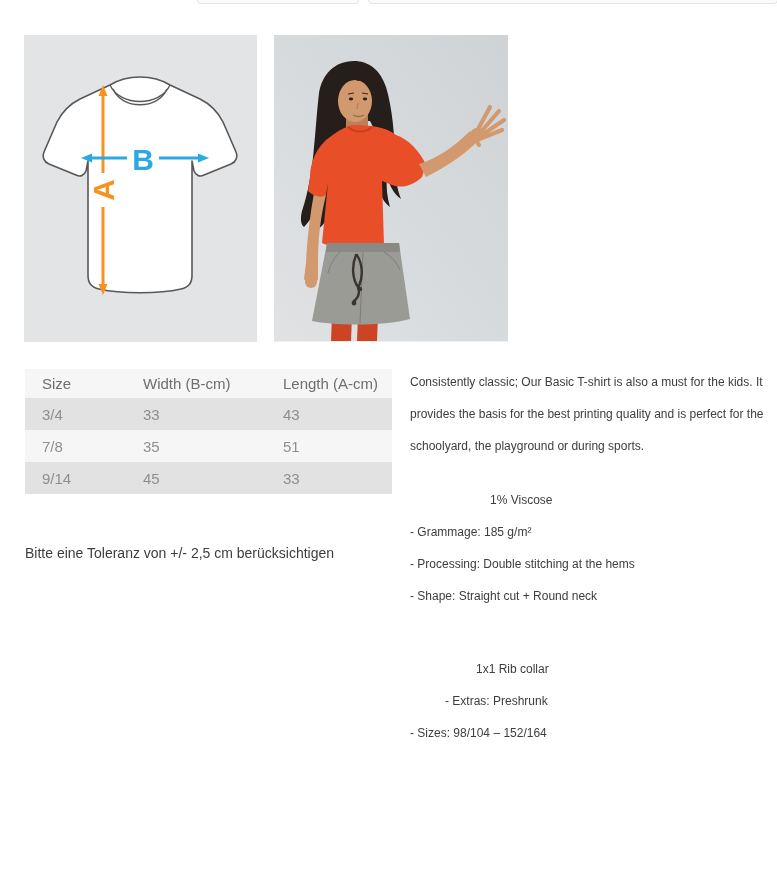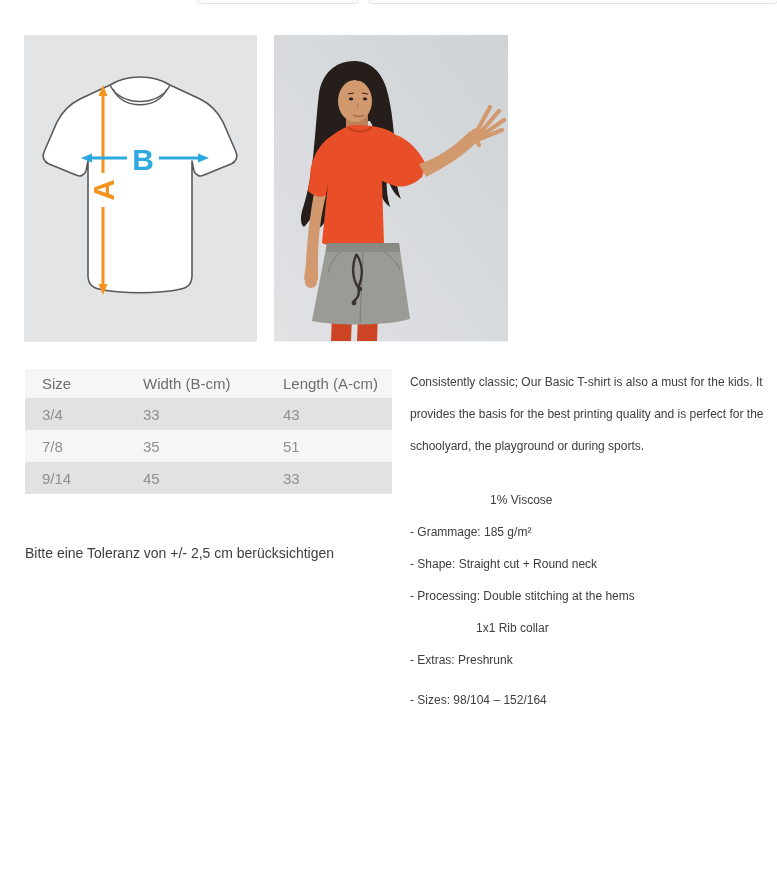--- a/index.html
+++ b/index.html
@@ -192,21 +192,21 @@
       </tbody>
   </table>
 
   <div class="tolerance-note">Bitte eine Toleranz von +/- 2,5 cm berücksichtigen</div>
 
   <div class="description">
     <div>Consistently classic; Our Basic T-shirt is also a must for the kids. It provides the basis for the best printing quality and is perfect for the schoolyard, the playground or during sports.</div>
     <div class="spec-list">
         <div class="spec-line" style="padding-left: 80px;">1% Viscose</div>
         <div class="spec-line" style="padding-left: 0px;">- Grammage: 185 g/m²</div>
+        <div class="spec-line" style="padding-left: 0px;">- Processing: Double stitching at the hems</div>
         <div class="spec-line" style="padding-left: 0px;">- Shape: Straight cut + Round neck</div>
-        <div class="spec-line" style="padding-left: 0px;">- Processing: Double stitching at the hems</div>
-        <div class="spec-line" style="padding-left: 66px;">1x1 Rib collar</div>
-        <div class="spec-line" style="padding-left: 0px;">- Extras: Preshrunk</div>
-        <div class="spec-line" style="padding-left: 0px; margin-top: 8px;">- Sizes: 98/104 – 152/164</div>
+        <div class="spec-line" style="padding-left: 66px; margin-top: 41px;">1x1 Rib collar</div>
+        <div class="spec-line" style="padding-left: 0px; margin-left: 35px;">- Extras: Preshrunk</div>
+        <div class="spec-line" style="padding-left: 0px;">- Sizes: 98/104 – 152/164</div>
       </div>
   </div>
 
 </div>
 
 </body></html>

